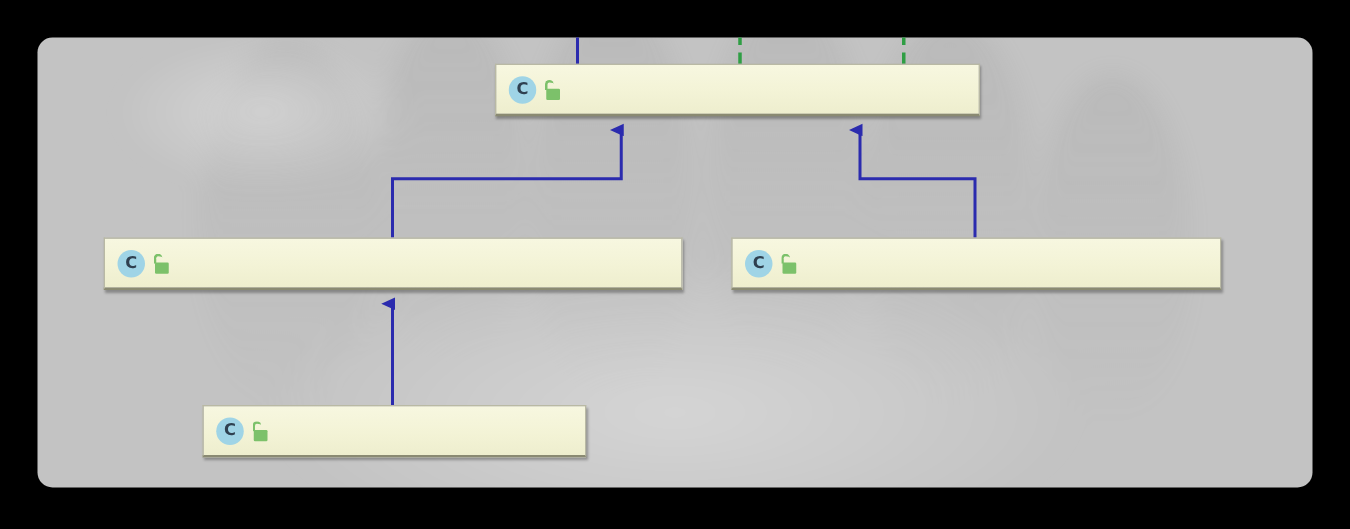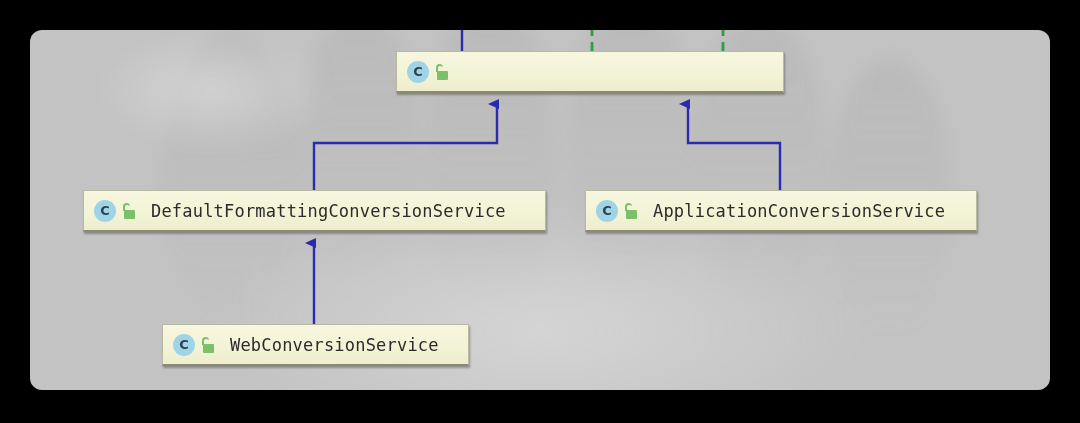--- a/index.html
+++ b/index.html
@@ -166,34 +166,31 @@
         <span class="body"></span>
     </span>
   </div>
 
   <div class="node" style="left:83px; top:190px; width:463px;">
     <span class="icon-class">C</span>
     <span class="icon-lock">
       <span class="shackle"></span>
         <span class="body"></span>
     </span>
-    <span class="node-label">DefaultFormattingConversionService</span>
   </div>
 
   <div class="node" style="left:585px; top:190px; width:392px;">
     <span class="icon-class">C</span>
     <span class="icon-lock">
       <span class="shackle"></span>
         <span class="body"></span>
     </span>
-    <span class="node-label">ApplicationConversionService</span>
   </div>
 
   <div class="node" style="left:162px; top:324px; width:307px;">
     <span class="icon-class">C</span>
     <span class="icon-lock">
       <span class="shackle"></span>
         <span class="body"></span>
     </span>
-    <span class="node-label">WebConversionService</span>
   </div>
 
 </div>
 
 </body></html>

